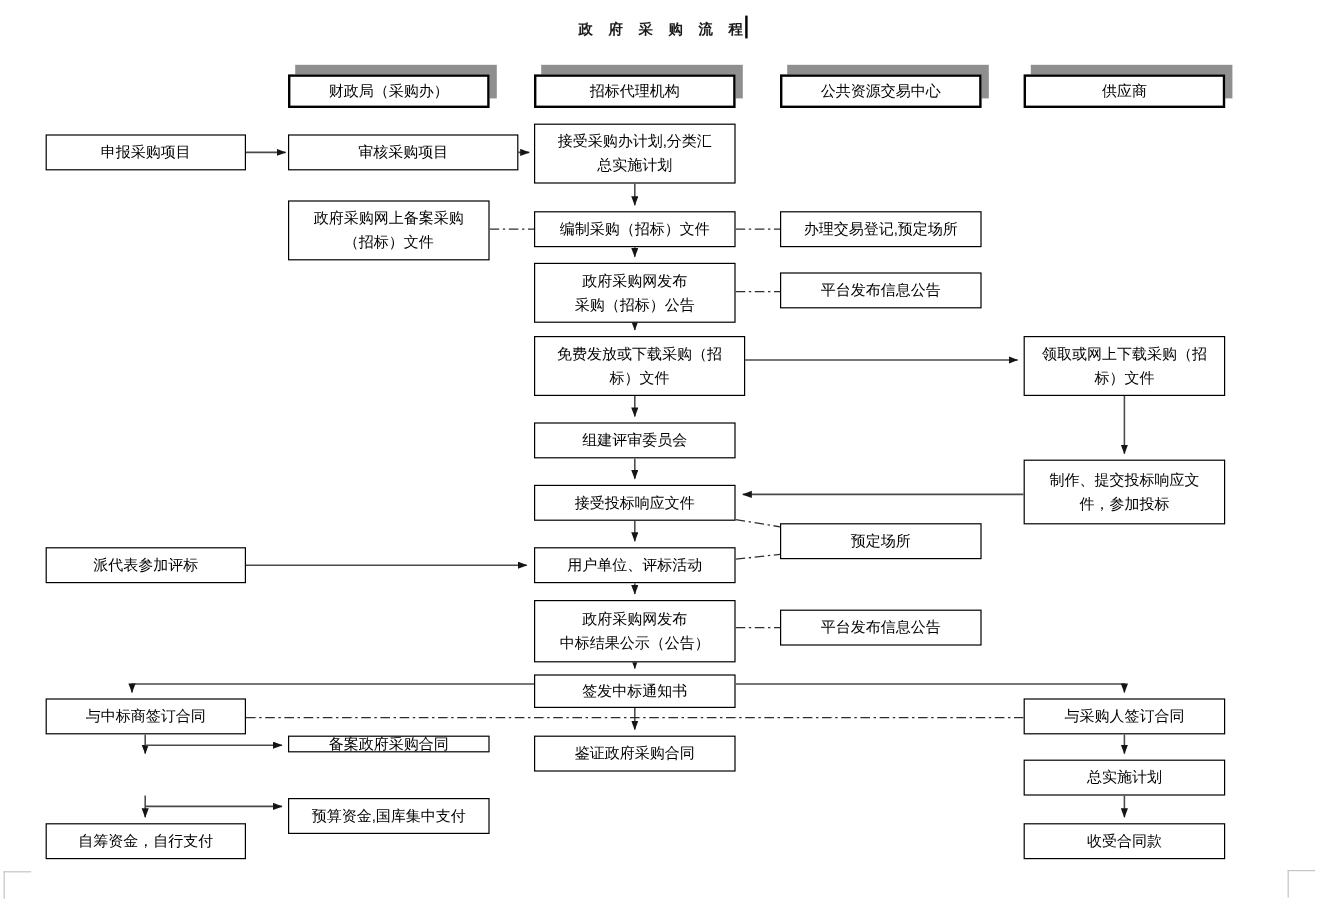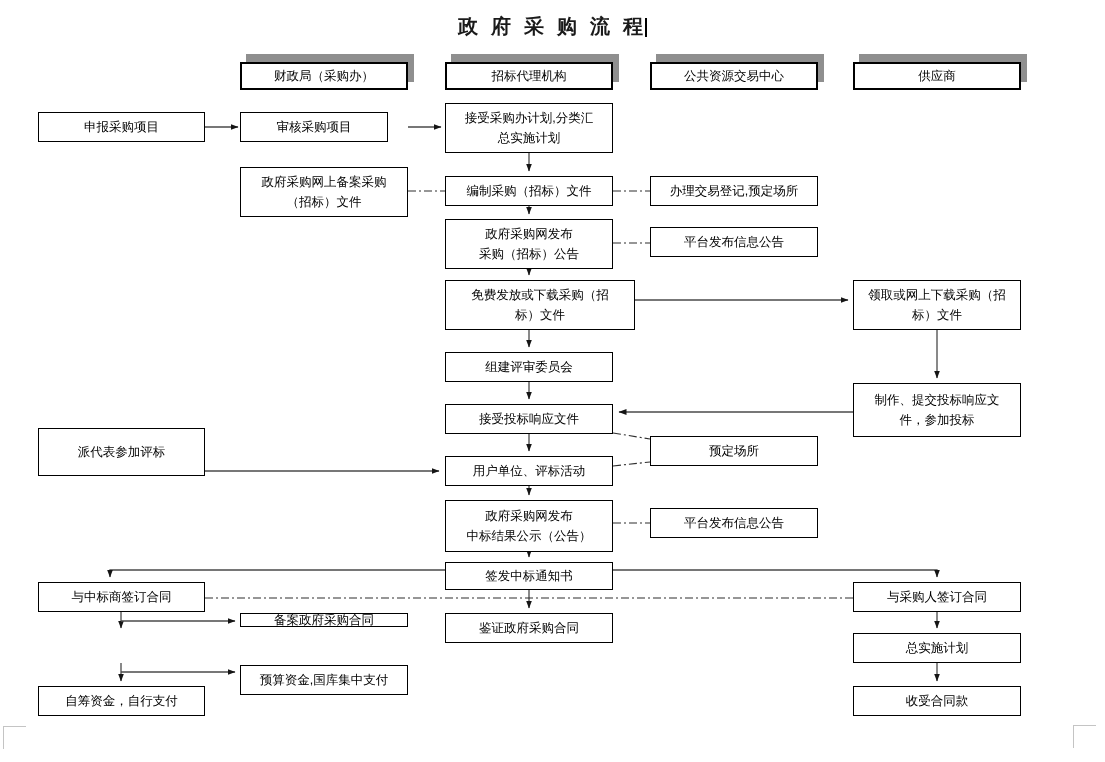--- a/index.html
+++ b/index.html
@@ -4,21 +4,21 @@
 <style>
   html,body { margin:0; padding:0; background:#fff; }
   .page {
     position:relative; width:1105px; height:762px; background:#ffffff;
     font-family:"Liberation Sans","DejaVu Sans",sans-serif; overflow:hidden;
     color:#000;
   }
   .title-row { position:absolute; top:13px; left:0; width:100%; text-align:center; }
   .title {
     font-family:"Liberation Serif","DejaVu Serif",serif;
-    font-size:20px; font-weight:bold; letter-spacing:13px; color:#1a1a1a;
+    font-size:12px; font-weight:bold; letter-spacing:13px; color:#1a1a1a;
   }
   .cursor { display:inline-block; width:2px; height:19px; background:#000;
     vertical-align:-4px; margin-left:-11px; }
   .lane {
     position:absolute; top:62px; height:28px; box-sizing:border-box;
     border:2px solid #000; background:#fff;
     box-shadow:6px -8px 0 0 #8f8f8f;
     display:flex; align-items:center; justify-content:center;
     font-size:12.5px; z-index:3;
   }
@@ -82,36 +82,36 @@
       <path d="M205,598 H853"></path>
     </g>
   </svg>
 
   <div class="lane" style="left:240px;width:168px">财政局（采购办）</div>
   <div class="lane" style="left:445px;width:168px">招标代理机构</div>
   <div class="lane" style="left:650px;width:168px">公共资源交易中心</div>
   <div class="lane" style="left:853px;width:168px">供应商</div>
 
   <div class="node" style="left:38px;top:112px;width:167px;height:30px">申报采购项目</div>
-  <div class="node" style="left:38px;top:428px;width:167px;height:48px">派代表参加评标</div>
+  <div class="node" style="left:38px;top:456px;width:167px;height:30px">派代表参加评标</div>
   <div class="node" style="left:38px;top:582px;width:167px;height:30px">与中标商签订合同</div>
   <div class="node" style="left:38px;top:686px;width:167px;height:30px">自筹资金，自行支付</div>
 
-  <div class="node" style="left:240px;top:112px;width:148px;height:30px">审核采购项目</div>
+  <div class="node" style="left:240px;top:112px;width:192px;height:30px">审核采购项目</div>
   <div class="node" style="left:240px;top:167px;width:168px;height:50px">政府采购网上备案采购
 （招标）文件</div>
   <div class="node" style="left:240px;top:613px;width:168px;height:14px">备案政府采购合同</div>
   <div class="node" style="left:240px;top:665px;width:168px;height:30px">预算资金,国库集中支付</div>
 
   <div class="node" style="left:445px;top:103px;width:168px;height:50px">接受采购办计划,分类汇
 总实施计划</div>
   <div class="node" style="left:445px;top:176px;width:168px;height:30px">编制采购（招标）文件</div>
   <div class="node" style="left:445px;top:219px;width:168px;height:50px">政府采购网发布
 采购（招标）公告</div>
-  <div class="node" style="left:445px;top:280px;width:190px;height:50px">免费发放或下载采购（招
+  <div class="node" style="left:445px;top:280px;width:176px;height:50px">免费发放或下载采购（招
 标）文件</div>
   <div class="node" style="left:445px;top:352px;width:168px;height:30px">组建评审委员会</div>
   <div class="node" style="left:445px;top:404px;width:168px;height:30px">接受投标响应文件</div>
   <div class="node" style="left:445px;top:456px;width:168px;height:30px">用户单位、评标活动</div>
   <div class="node" style="left:445px;top:500px;width:168px;height:52px">政府采购网发布
 中标结果公示（公告）</div>
   <div class="node" style="left:445px;top:562px;width:168px;height:28px">签发中标通知书</div>
   <div class="node" style="left:650px;top:176px;width:168px;height:30px">办理交易登记,预定场所</div>
 
   <div class="node" style="left:445px;top:613px;width:168px;height:30px">鉴证政府采购合同</div>

